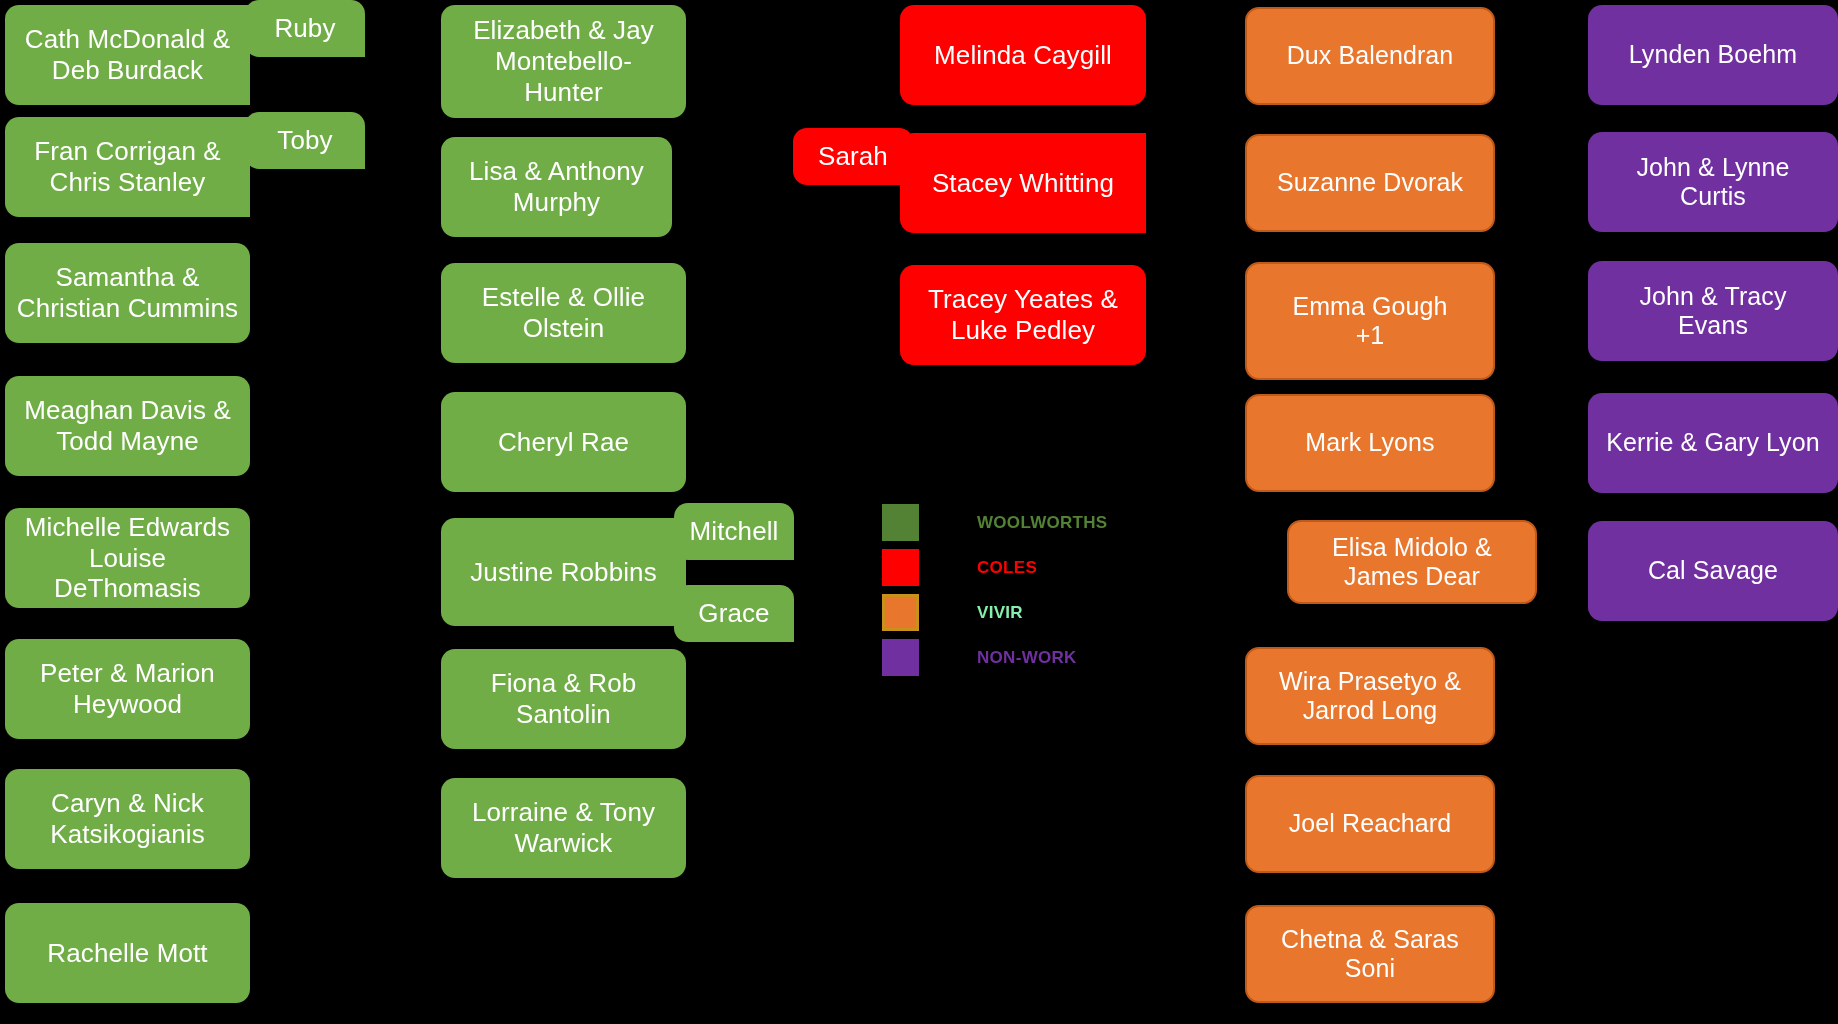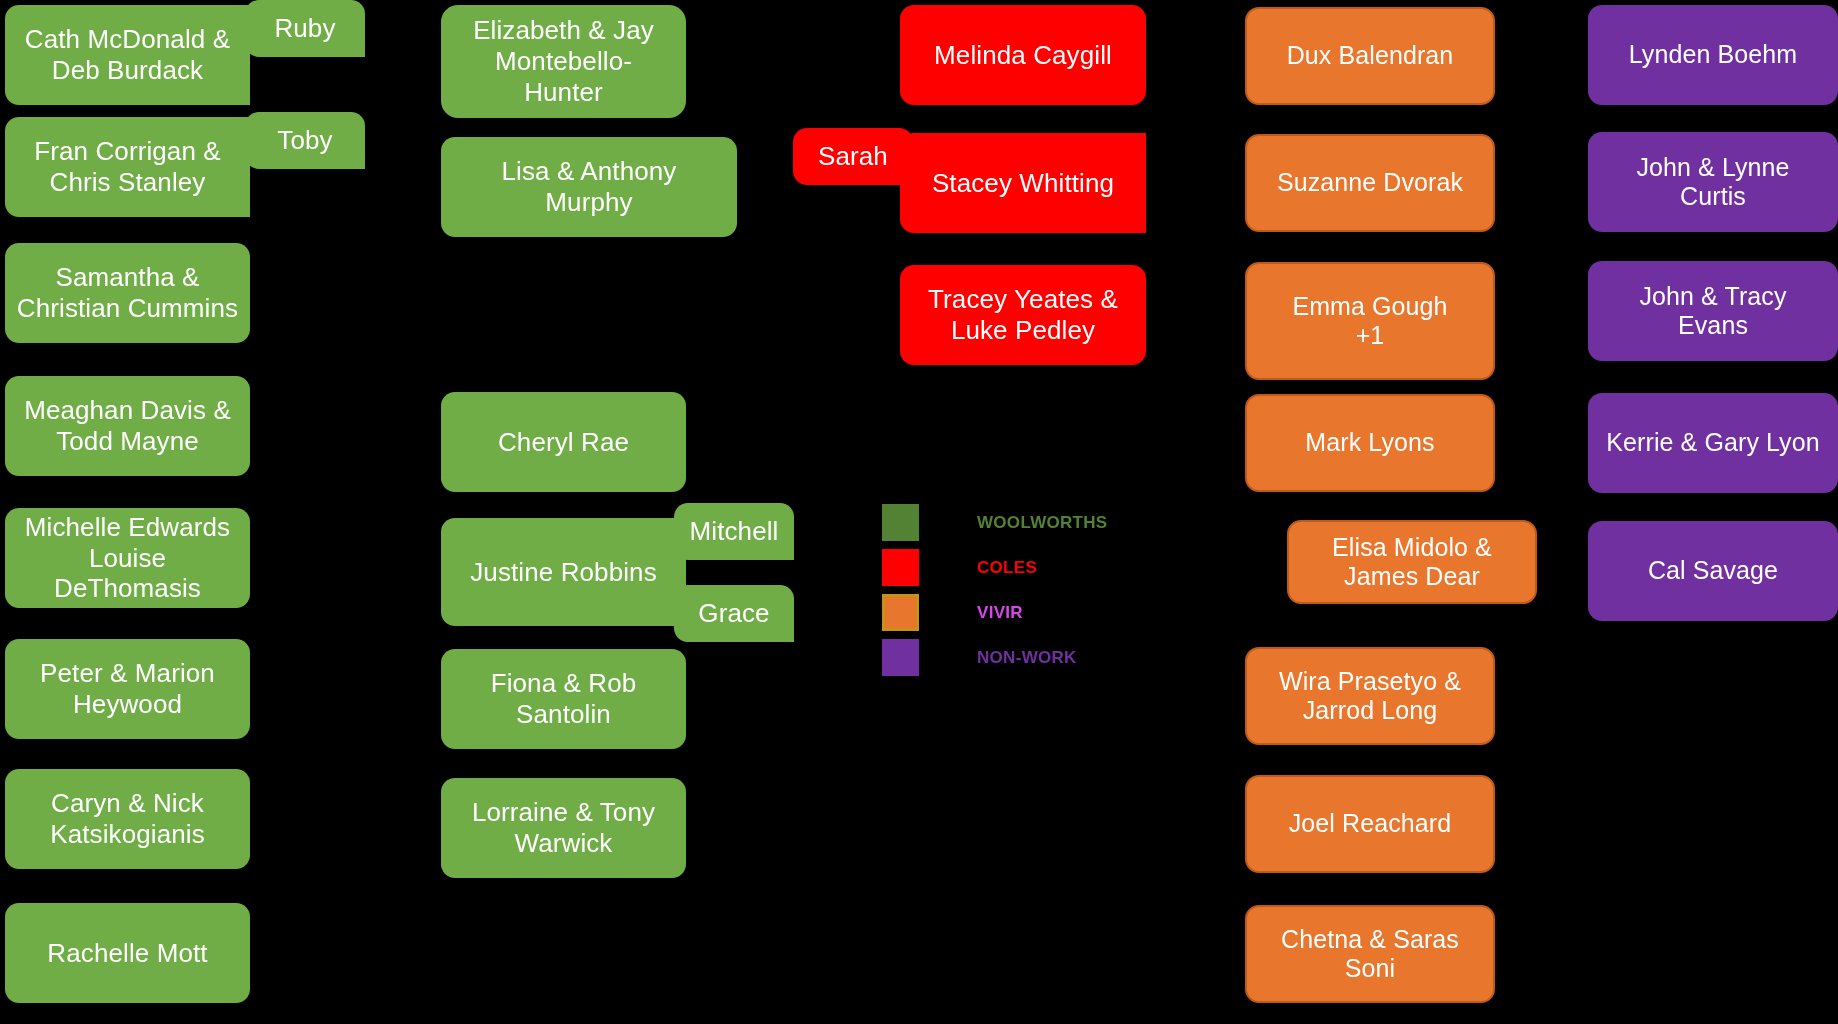--- a/index.html
+++ b/index.html
@@ -73,21 +73,21 @@
   .sw-purple { background: #7030A0; }
 
   .legend-label {
     margin-left: 58px;
     font-size: 17px;
     font-weight: bold;
     letter-spacing: .3px;
   }
   .lb-green  { color: #548235; }
   .lb-red    { color: #FF0000; }
-  .lb-orange { color: #d946ef; }
+  .lb-orange { color: #86efac; }
   .lb-purple { color: #7030A0; }
 </style>
 </head>
 <body>
 
 <div id="stage">
 
   <div class="card c-green r-left fs-26" style="left:5px;  top:5px;   width:245px; height:100px;">Cath McDonald &amp;
 Deb Burdack</div>
   <div class="card c-green r-tabbox fs-26" style="left:245px; top:0px;  width:120px; height:57px;">Ruby</div>
@@ -101,25 +101,27 @@
   <div class="card c-green r-full fs-26" style="left:5px; top:376px; width:245px; height:100px;">Meaghan Davis &amp;
 Todd Mayne</div>
   <div class="card c-green r-full fs-26" style="left:5px; top:508px; width:245px; height:100px;">Michelle Edwards
 Louise DeThomasis</div>
   <div class="card c-green r-full fs-26" style="left:5px; top:639px; width:245px; height:100px;">Peter &amp; Marion
 Heywood</div>
   <div class="card c-green r-full fs-26" style="left:5px; top:769px; width:245px; height:100px;">Caryn &amp; Nick
 Katsikogianis</div>
   <div class="card c-green r-full fs-26" style="left:5px; top:903px; width:245px; height:100px;">Rachelle Mott</div>
 
-  <div class="card c-green r-full fs-26" style="left:441px; top:5px;   width:245px; height:113px;border-radius:17px;">Elizabeth &amp; Jay
+  <div class="card c-green r-full fs-26" style="left:441px; top:5px;   width:245px; height:113px;">Elizabeth &amp; Jay
 Montebello-
 Hunter</div>
-  <div class="card c-green r-full fs-26" style="left:441px; top:137px; width:296px; height:100px;">Lisa &amp; Anthony
+  <div class="card c-green r-full fs-26" style="left:441px; top:137px; width:231px; height:100px;">Lisa &amp; Anthony
 Murphy</div>
+  <div class="card c-green r-full fs-26" style="left:441px; top:263px; width:245px; height:100px;">Estelle &amp; Ollie
+Olstein</div>
   <div class="card c-green r-full fs-26" style="left:441px; top:392px; width:245px; height:100px;">Cheryl Rae</div>
 
   <div class="card c-green r-left fs-26" style="left:441px; top:518px; width:245px; height:108px;">Justine Robbins</div>
   <div class="card c-green r-tabbox fs-26" style="left:674px; top:503px; width:120px; height:57px;">Mitchell</div>
   <div class="card c-green r-tabbox fs-26" style="left:674px; top:585px; width:120px; height:57px;">Grace</div>
 
   <div class="card c-green r-full fs-26" style="left:441px; top:649px; width:245px; height:100px;">Fiona &amp; Rob
 Santolin</div>
   <div class="card c-green r-full fs-26" style="left:441px; top:778px; width:245px; height:100px;">Lorraine &amp; Tony
 Warwick</div>

